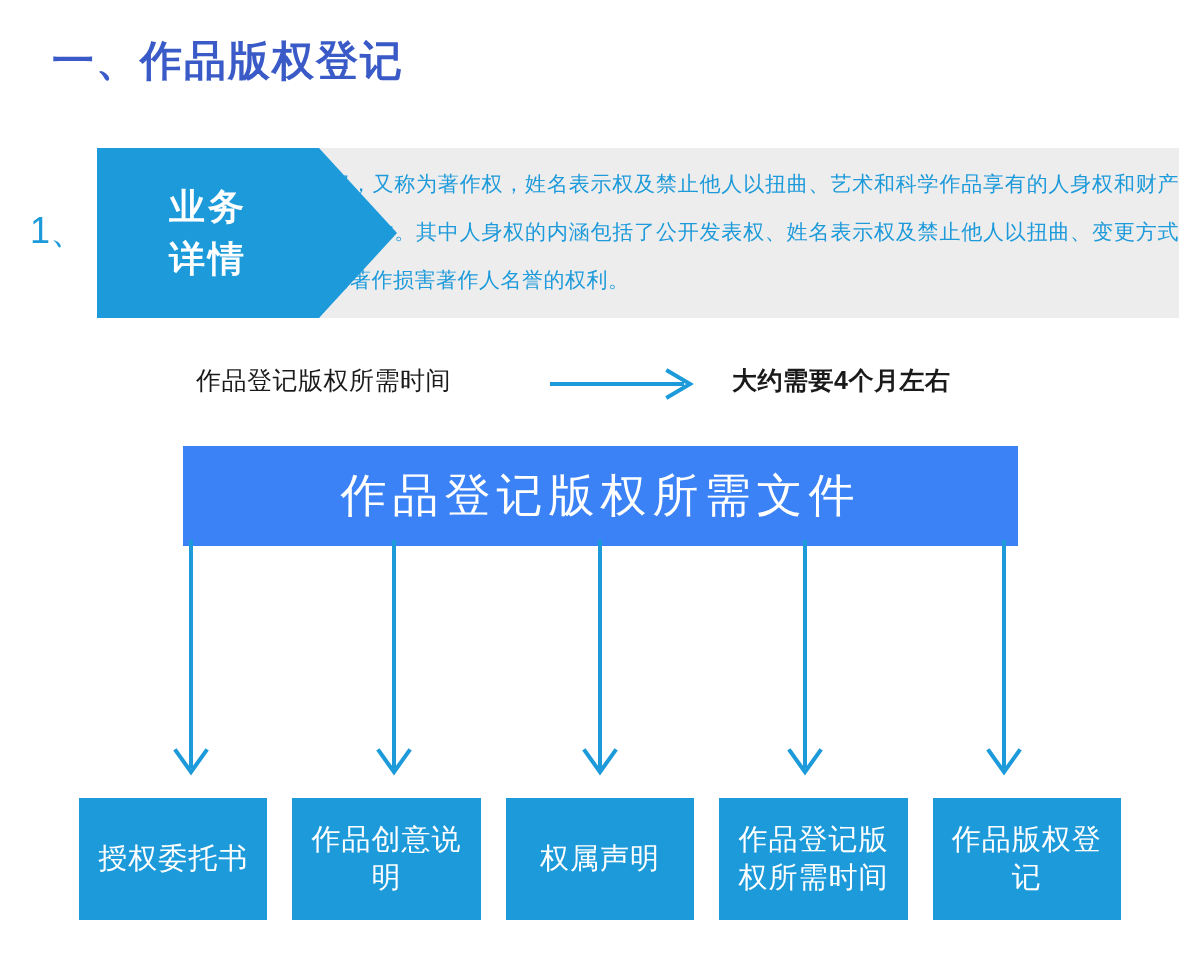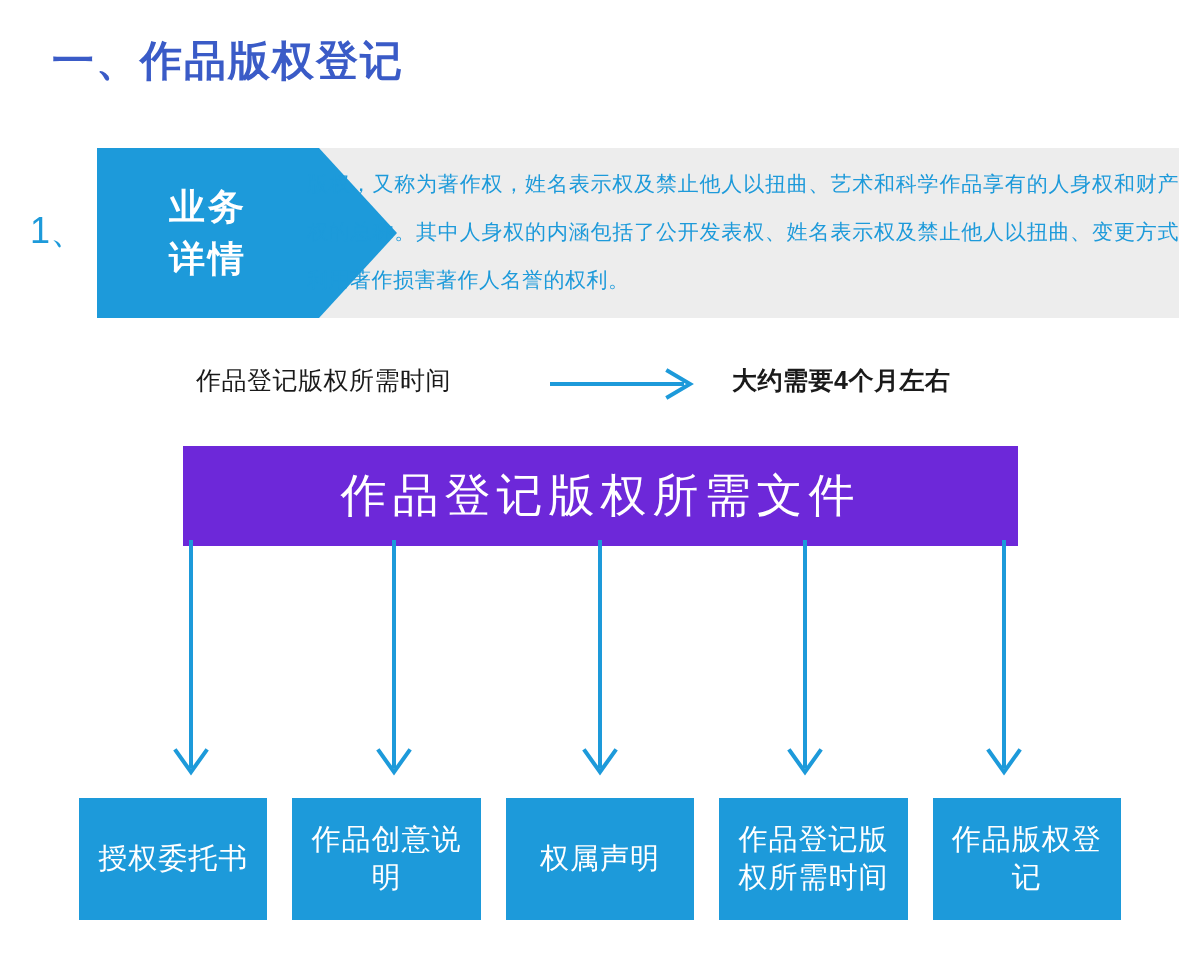--- a/index.html
+++ b/index.html
@@ -132,21 +132,21 @@
     letter-spacing: 0.5px;
   }
 
   
   .docs-header {
     position: absolute;
     left: 183px;
     top: 446px;
     width: 835px;
     height: 100px;
-    background: #6d28d9;
+    background: #3b82f6;
     display: flex;
     align-items: center;
     justify-content: center;
     color: #ffffff;
     font-size: 46px;
     font-weight: 400;
     letter-spacing: 6px;
   }
 
   

